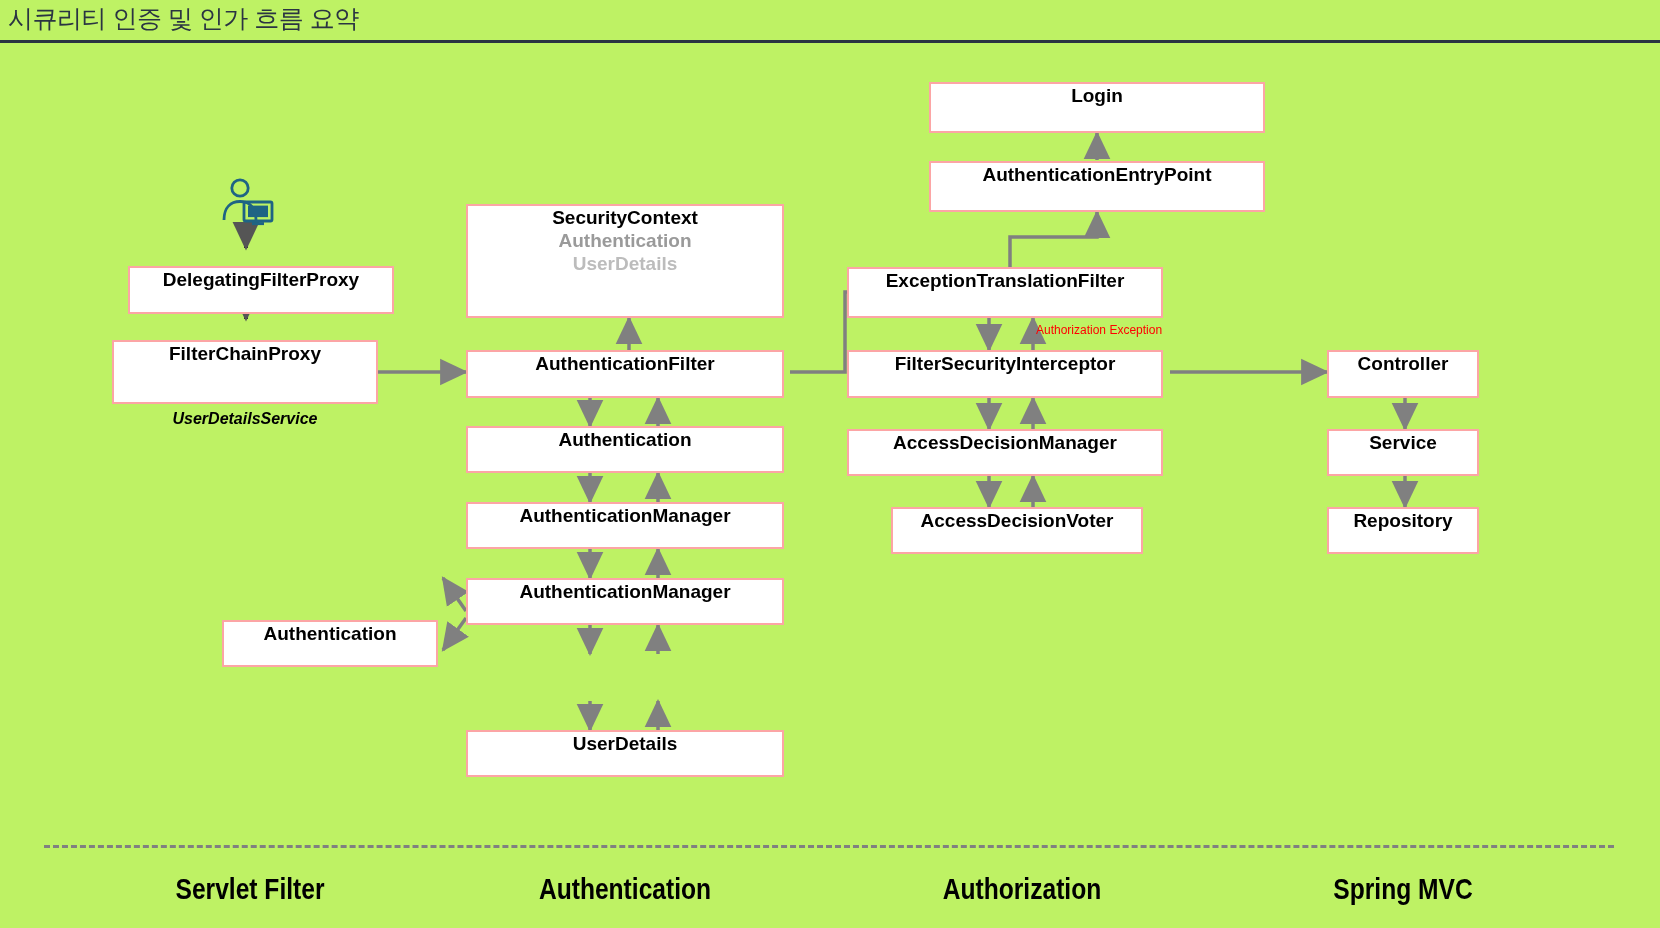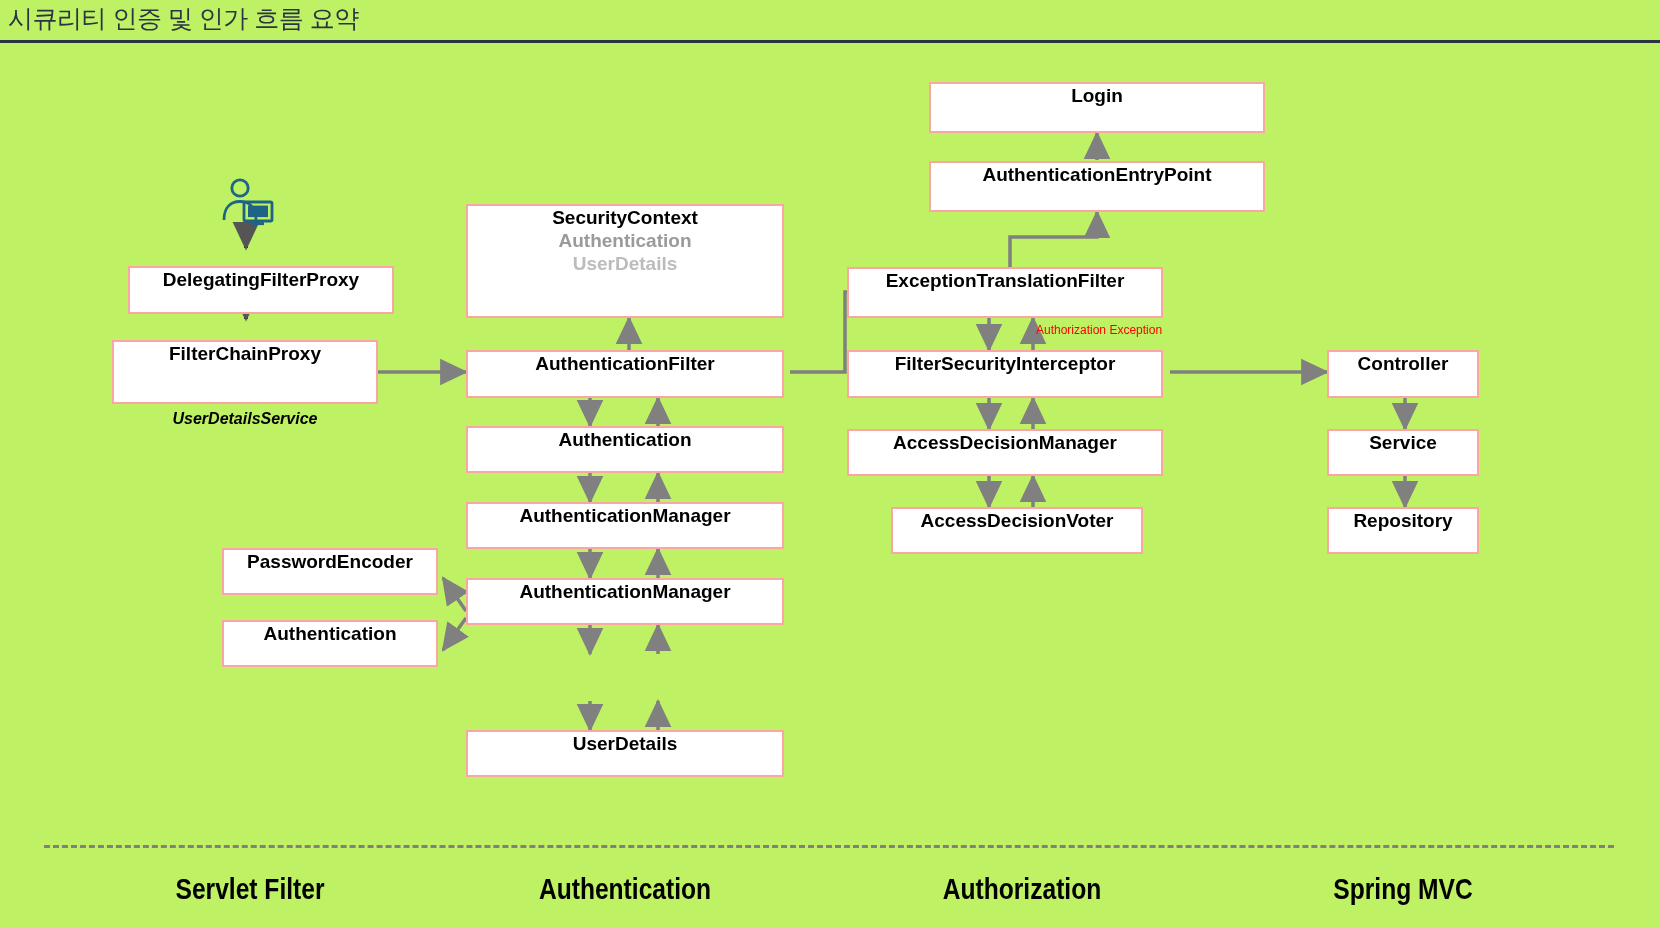--- a/index.html
+++ b/index.html
@@ -233,23 +233,20 @@
   </div>
 
   <div class="node" style="left:466px; top:502px; width:318px; height:47px;">
     <span>AuthenticationManager</span>
   </div>
 
   <div class="node" style="left:466px; top:578px; width:318px; height:47px;">
     <span>AuthenticationManager</span>
   </div>
 
-  <div class="node" style="left:222px; top:548px; width:216px; height:47px;">
-    <span>PasswordEncoder</span>
-  </div>
 
   <div class="node" style="left:222px; top:620px; width:216px; height:47px;">
     <span>Authentication</span>
   </div>
 
 
   <div class="node" style="left:466px; top:730px; width:318px; height:47px;">
     <span>UserDetails</span>
   </div>
 

